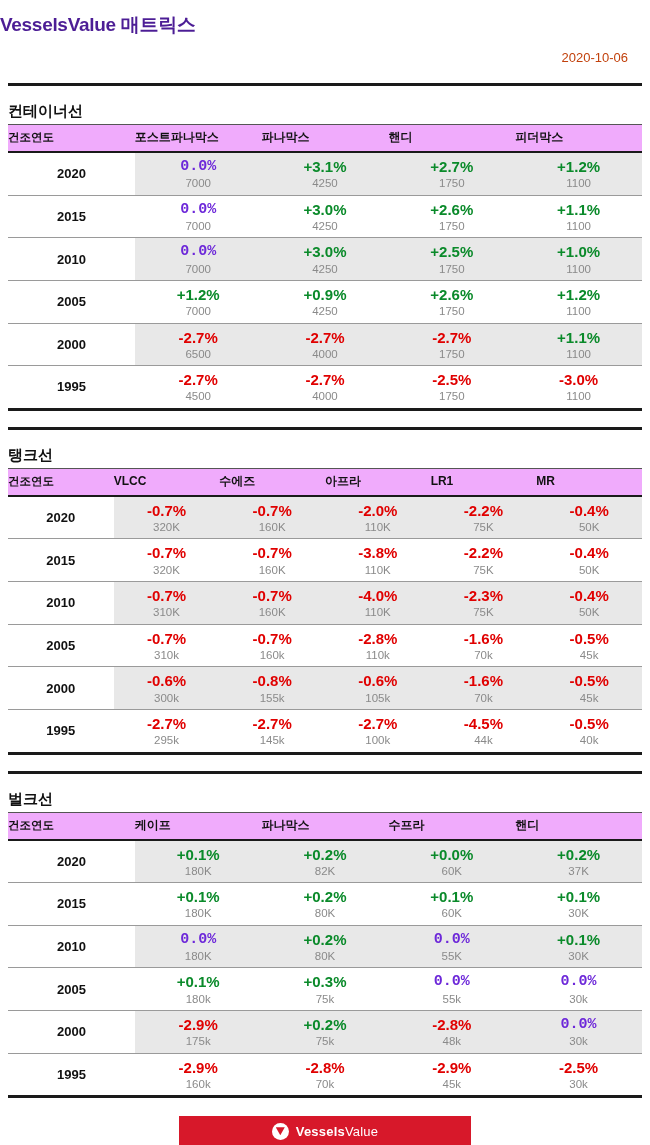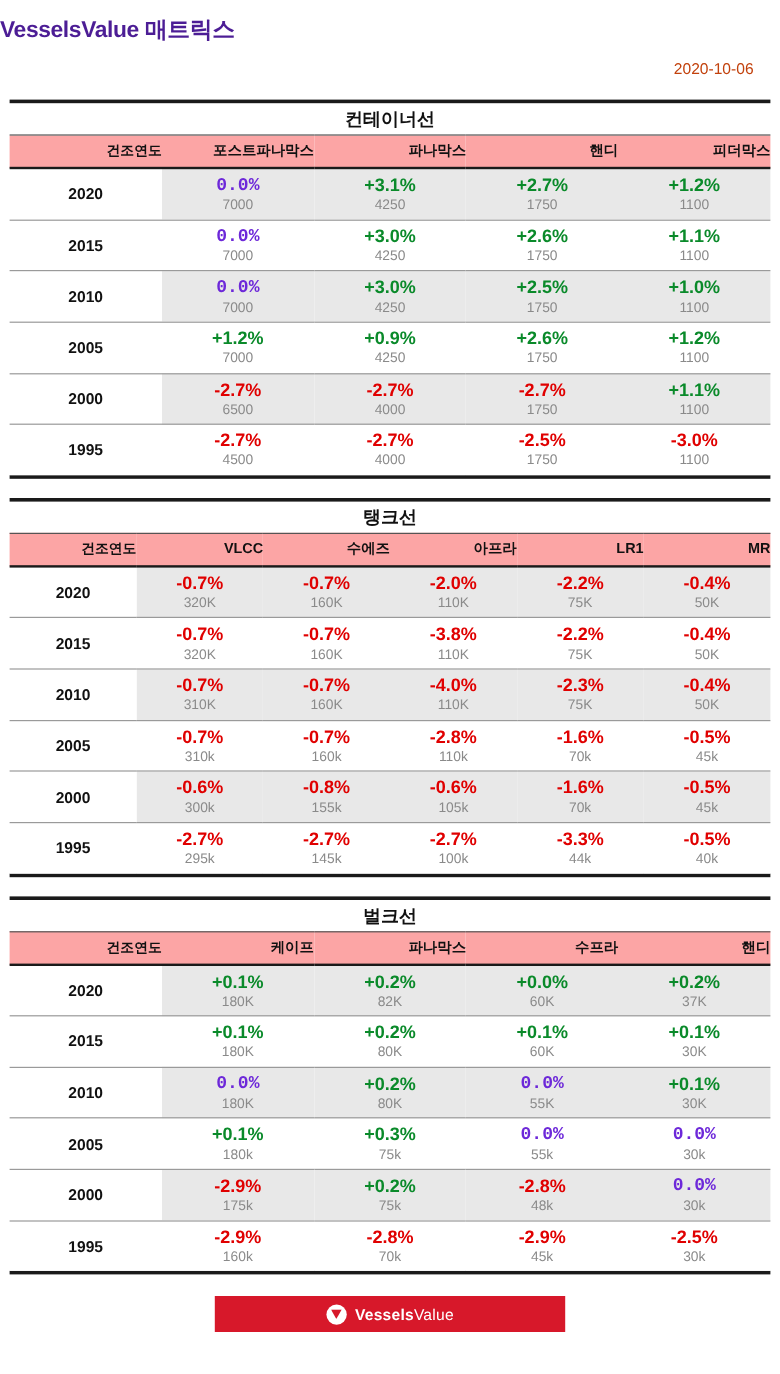--- a/index.html
+++ b/index.html
@@ -36,35 +36,34 @@
     border-bottom: 3px solid #1a1a1a;
   }
   .section.first { margin-top: 18px; }
 
   table.matrix {
     width: 100%;
     border-collapse: collapse;
     table-layout: fixed;
   }
   table.matrix .sec-title td {
-    text-align: center;
     font-size: 15px;
     font-weight: bold;
     color: #111;
-    padding: 4px 0 3px 0;
+    padding: 16px 0 3px 0;
     border-bottom: 1px solid #555;
   }
   table.matrix thead.cols th {
     font-size: 12px;
     font-weight: bold;
     color: #111;
-    text-align: right;
+    text-align: left;
     padding: 4px 0 5px 0;
     border-bottom: 2px solid #1a1a1a;
-    background: #fca5a5;
+    background: #f0abfc;
   }
   table.matrix thead.cols th.yearcol {
     font-size: 11.5px;
   }
 
   td.yearcell {
     text-align: center;
     font-size: 13px;
     font-weight: bold;
     color: #111;
@@ -417,21 +416,21 @@
               </td>
               <td class="datacell">
                 <span class="pct down">-2.7%</span>
                 <span class="val">145k</span>
               </td>
               <td class="datacell">
                 <span class="pct down">-2.7%</span>
                 <span class="val">100k</span>
               </td>
               <td class="datacell">
-                <span class="pct down">-3.3%</span>
+                <span class="pct down">-4.5%</span>
                 <span class="val">44k</span>
               </td>
               <td class="datacell">
                 <span class="pct down">-0.5%</span>
                 <span class="val">40k</span>
               </td>
             </tr>
           </tbody>
         </table>
       </div>

